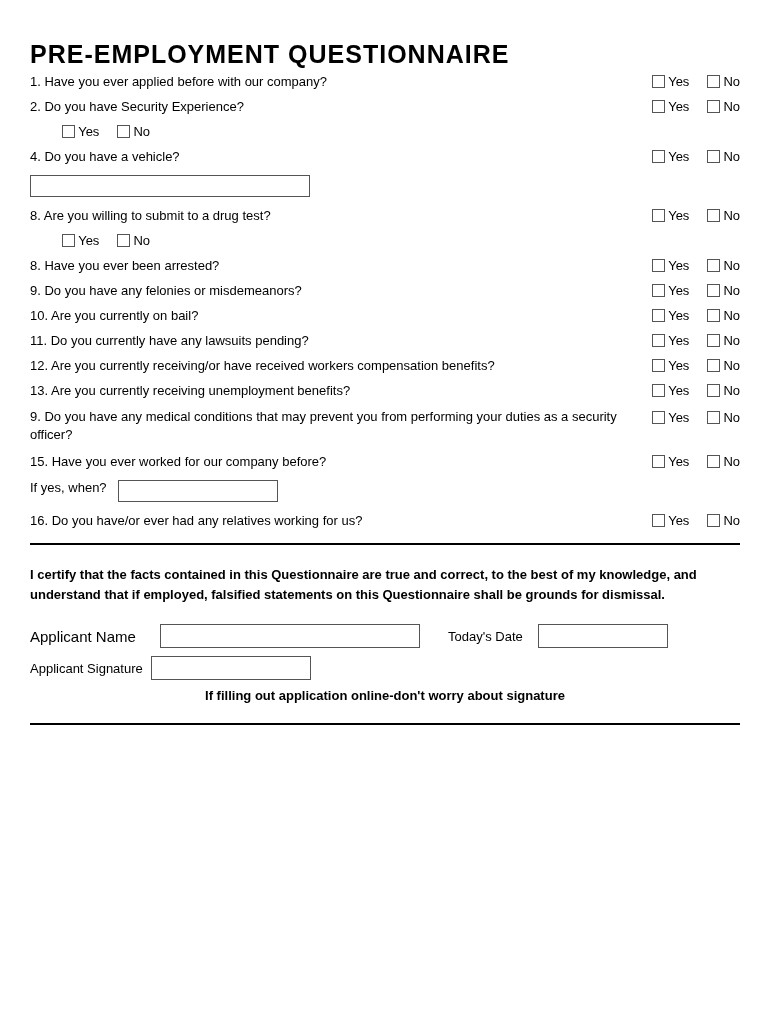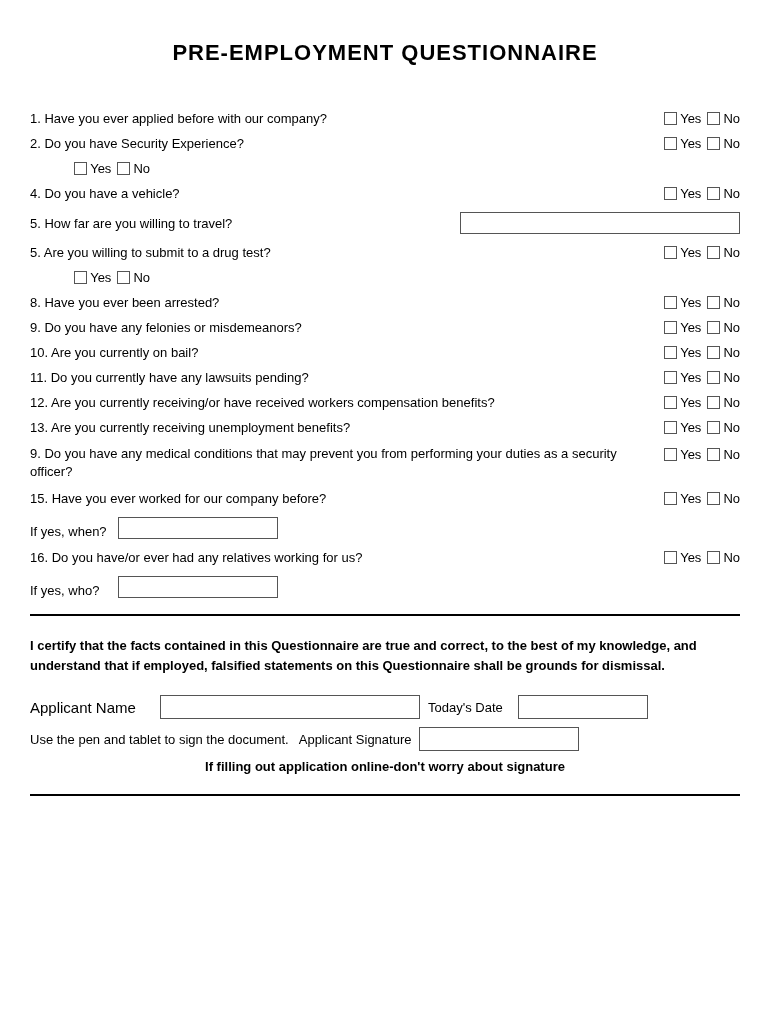--- a/index.html
+++ b/index.html
@@ -12,47 +12,46 @@
       background: #fff;
       font-family: Arial, sans-serif;
       font-size: 13px;
       color: #000;
       width: 770px;
       min-height: 1024px;
       padding: 40px 30px;
     }
 
     .page-title {
-      text-align: center;
-      font-size: 22px;
+      text-align: left;
+      font-size: 25px;
       font-weight: bold;
       letter-spacing: 1px;
     }
 
     .questions-section {
       margin-bottom: 10px;
-      margin-top: 40px;
     }
 
     .question-row {
       display: flex;
       align-items: center;
       padding: 5px 0;
       border-top: none;
     }
 
     .question-text {
       flex: 1;
       font-size: 13px;
     }
 
     .yes-no-group {
       display: flex;
       align-items: center;
-      gap: 6px;
+      gap: 18px;
       min-width: 120px;
       justify-content: flex-end;
     }
 
     .checkbox-label {
       display: flex;
       align-items: center;
       gap: 3px;
       font-size: 13px;
     }
@@ -80,21 +79,21 @@
     .travel-input {
       width: 280px;
       height: 22px;
       border: 1px solid #555;
       padding: 2px 4px;
       font-size: 13px;
     }
 
     .inline-input-row {
       display: flex;
-      align-items: flex-end;
+      align-items: flex-start;
       padding: 6px 0;
       font-size: 13px;
     }
 
     .inline-input-row label {
       margin-right: 8px;
       min-width: 80px;
     }
 
     .short-input {
@@ -141,21 +140,21 @@
 
     .sig-input {
       width: 260px;
       height: 24px;
       border: 1px solid #555;
       background: #fff;
     }
 
     .date-label {
       font-size: 13px;
-      margin-left: 8px;
+      margin-left: 28px;
       min-width: 90px;
     }
 
     .date-input {
       width: 130px;
       height: 24px;
       border: 1px solid #555;
       background: #fff;
     }
 
@@ -250,26 +249,25 @@
         <span>Yes</span>
       </label>
       <label class="checkbox-label">
         <span class="checkbox-box"></span>
         <span>No</span>
       </label>
     </div>
   </div>
 
   <div class="travel-row">
-    <label class="question-text">5. How far are you willing to travel?</label>
     <input type="text" class="travel-input" style="">
   </div>
 
   <div class="question-row">
-    <span class="question-text">5. Are you willing to submit to a drug test?</span>
+    <span class="question-text">8. Are you willing to submit to a drug test?</span>
     <div class="yes-no-group">
       <label class="checkbox-label">
         <span class="checkbox-box"></span>
         <span>Yes</span>
       </label>
       <label class="checkbox-label">
         <span class="checkbox-box"></span>
         <span>No</span>
       </label>
     </div>
@@ -412,41 +410,36 @@
         <span class="checkbox-box"></span>
         <span>Yes</span>
       </label>
       <label class="checkbox-label">
         <span class="checkbox-box"></span>
         <span>No</span>
       </label>
     </div>
   </div>
 
-  <div class="inline-input-row">
-    <label>If yes, who?</label>
-    <input type="text" class="short-input" style="">
-  </div>
 
 </div>
 
 <hr class="divider-top">
 
 <div class="certification-text">I certify that the facts contained in this Questionnaire are true and correct, to the best of my knowledge, and understand that if employed, falsified statements on this Questionnaire shall be grounds for dismissal.</div>
 
 <div class="signature-section">
   <div class="signature-row">
     <span class="sig-label">Applicant Name</span>
     <input type="text" class="sig-input" style="">
     <span class="date-label">Today's Date</span>
     <input type="text" class="date-input" style="">
   </div>
 
   <div class="applicant-sig-row">
-    <span class="pen-instruction">Use the pen and tablet to sign the document.</span>
     <span class="applicant-sig-label">Applicant Signature</span>
     <input type="text" class="applicant-sig-input" style="">
   </div>
 </div>
 
 <div class="online-note">If filling out application online-don't worry about signature</div>
 
 <hr class="divider-bottom">
 
 </body></html>

